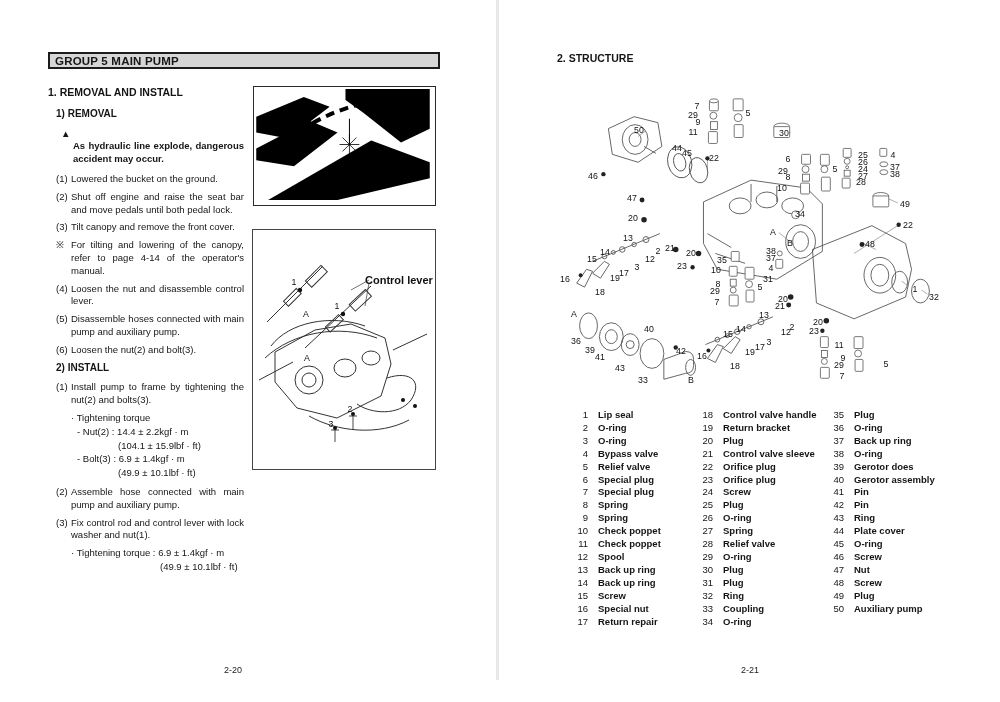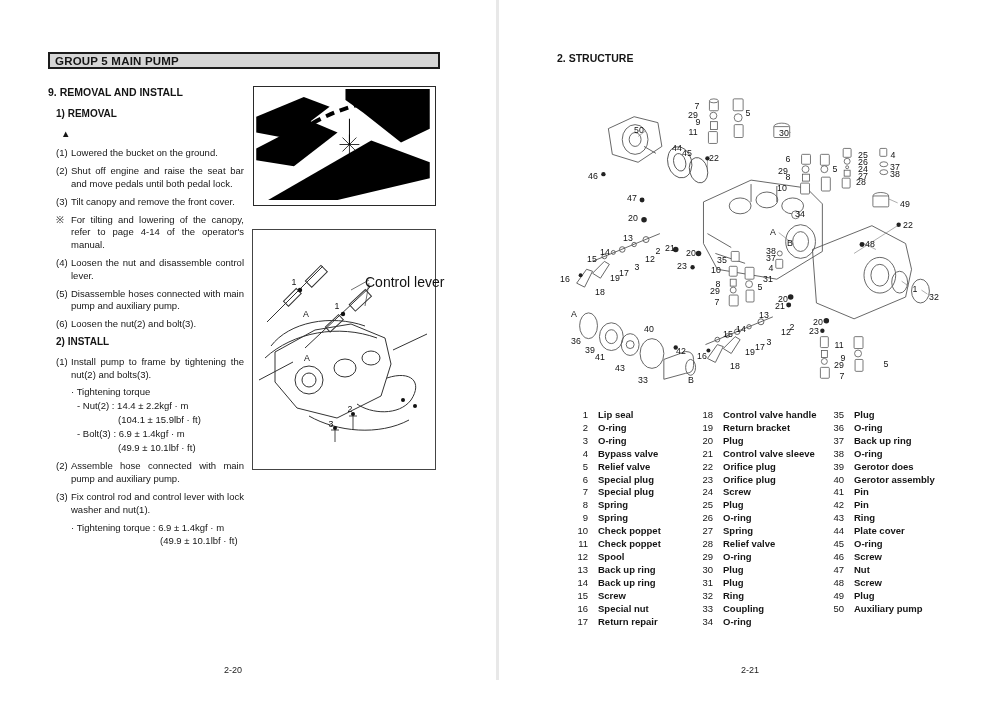--- a/index.html
+++ b/index.html
@@ -21,21 +21,21 @@
   .para.warn .mk{width:12px;}
   .para.sub,.para.sub2,.para.sub3,.para.sub4{display:block;margin-bottom:1px;}
   .para.sub{padding-left:15px;}
   .para.sub2{padding-left:21px;}
   .para.sub3{padding-left:62px;}
   .para.sub4{padding-left:104px;}
   .para.endgap{margin-bottom:6px;}
 
   .warn-box{position:absolute;left:253px;top:86px;width:181px;height:118px;border:1.5px solid #2a2a2a;background:#fff;}
   .fig-box{position:absolute;left:252px;top:229px;width:182px;height:239px;border:1px solid #444;background:#fff;}
-  .fig-label{position:absolute;font-size:14px;white-space:nowrap;color:#111;}
+  .fig-label{position:absolute;font-size:11px;white-space:nowrap;color:#111;font-weight:bold;}
 
   .page-num{position:absolute;font-size:9px;color:#222;width:40px;text-align:center;}
 
   
   .rp-title{position:absolute;left:557px;top:52px;font-weight:bold;font-size:10.5px;}
   .diagram{position:absolute;left:555px;top:85px;width:400px;height:322px;}
   .diagram svg,.fig-box svg,.warn-box svg{position:absolute;left:0;top:0;}
   .co{position:absolute;transform:translate(-50%,-50%);font-size:8.8px;color:#111;white-space:nowrap;}
 
   .parts{position:absolute;left:572px;top:409px;width:396px;display:flex;}
@@ -50,27 +50,28 @@
 </head>
 <body>
 
 <div class="page-divider"></div>
 
 <div class="lp-header">
   <span>GROUP 5  MAIN PUMP</span>
 </div>
 
 <div class="lp-col">
-  <div class="h-sec">9. REMOVAL AND INSTALL</div>
+  <div class="h-sec">1. REMOVAL AND INSTALL</div>
   <div class="h-sub">1) REMOVAL</div>
 
   <div class="para warn">
     <span class="mk">▲</span>
     <span class="tx">
       <br>
+      <span>As hydraulic line explode, dangerous accident may occur.</span>
     </span>
   </div>
 
   <div>
 <div class="para ">
         <span class="mk">(1)</span>
         <span class="tx">Lowered the bucket on the ground.</span>
       </div>
 
 <div class="para ">

